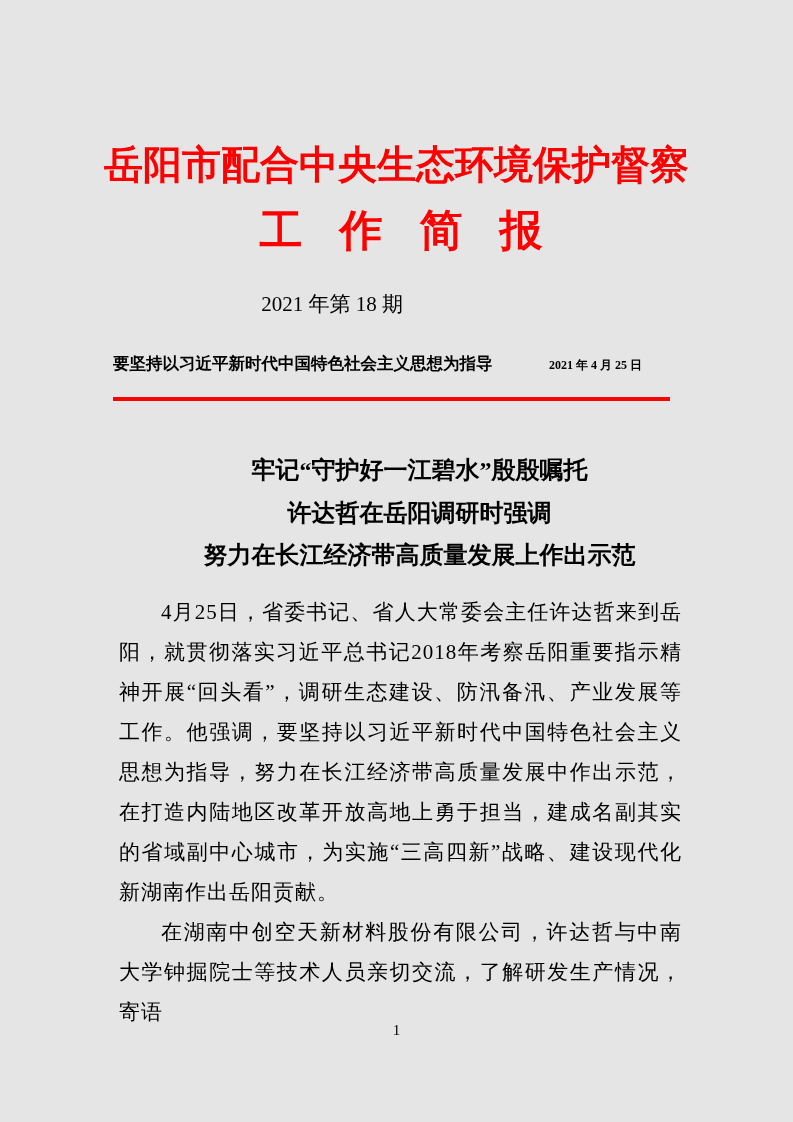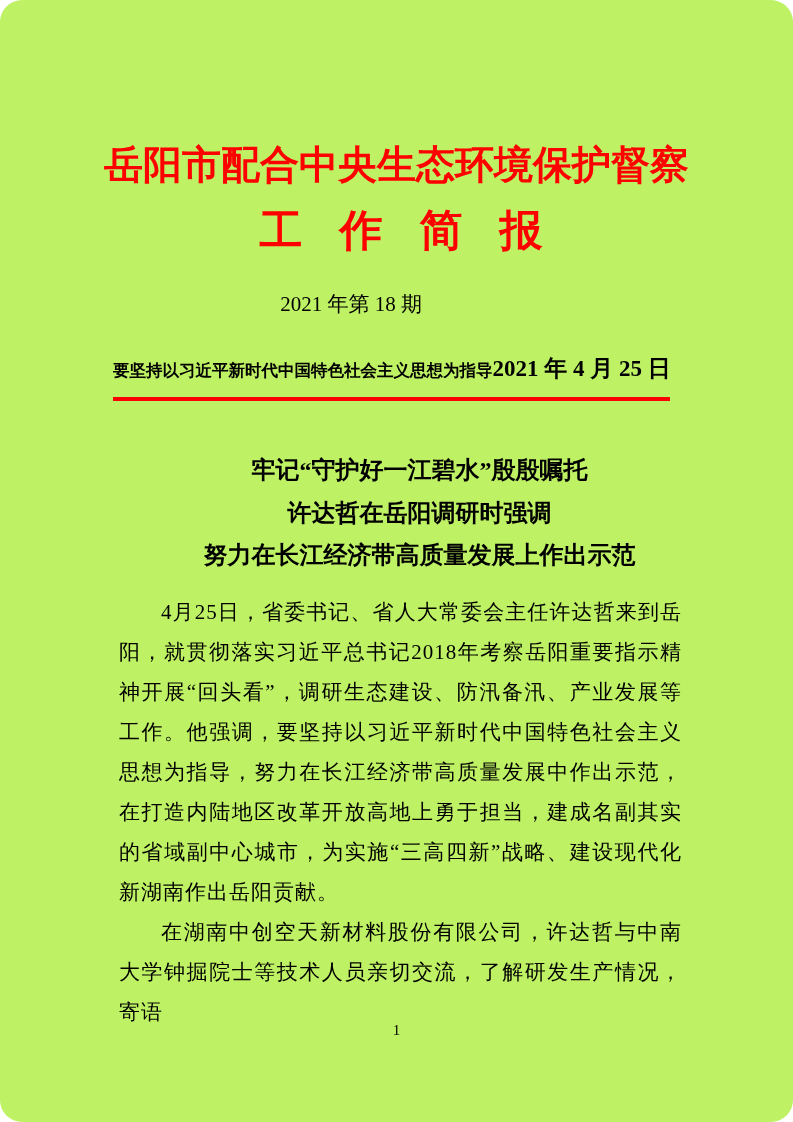--- a/index.html
+++ b/index.html
@@ -4,25 +4,24 @@
 <style>
   html, body {
     margin: 0;
     padding: 0;
     background: #ffffff;
   }
   .page {
     position: relative;
     width: 793px;
     height: 1122px;
-    background: #bef264;
+    background: #e5e5e5;
     overflow: hidden;
     font-family: "Liberation Serif", "DejaVu Serif", serif;
     color: #000000;
-    border-radius: 22px;
   }
   
   .title-line1 {
     position: absolute;
     top: 138px;
     left: 0;
     width: 793px;
     text-align: center;
     font-size: 39px;
     font-weight: 700;
@@ -48,43 +47,42 @@
   .issue-line {
     position: absolute;
     top: 290px;
     left: 0;
     width: 664px;
     text-align: center;
     font-size: 21px;
     font-weight: 400;
     color: #000000;
     white-space: nowrap;
-    margin-left: 19px;
   }
   .masthead-row {
     position: absolute;
     top: 353px;
     left: 113px;
     width: 563px;
     display: flex;
     justify-content: space-between;
     align-items: baseline;
   }
   .organizer {
     font-size: 16.5px;
     font-weight: 700;
     color: #000000;
     white-space: nowrap;
   }
   .issue-date {
-    font-size: 23px;
+    font-size: 12px;
     font-weight: 700;
     color: #000000;
     white-space: nowrap;
-    margin-right: 16px;
+    margin-right: 34px;
   }
   .red-rule {
     position: absolute;
     top: 397px;
     left: 113px;
     width: 557px;
     height: 4px;
     background: #ff0000;
   }
   

